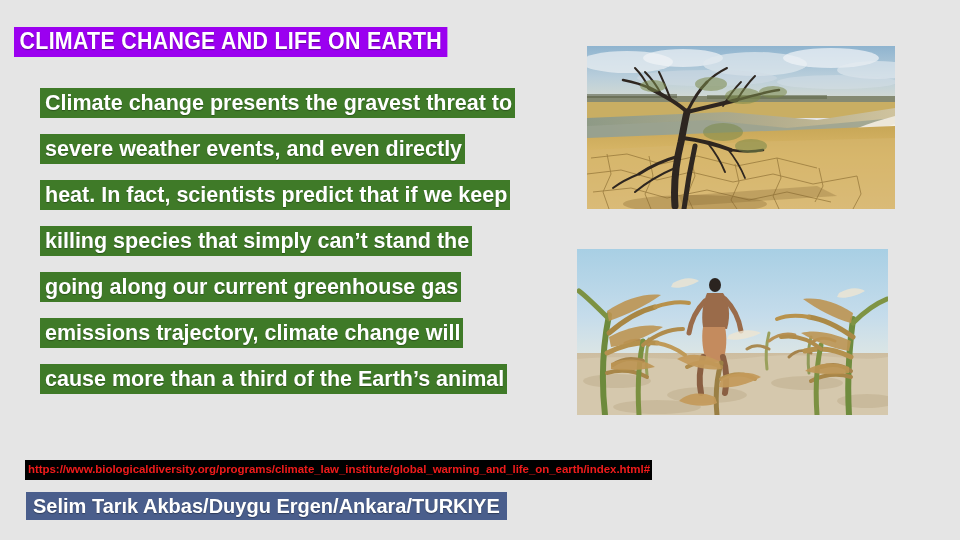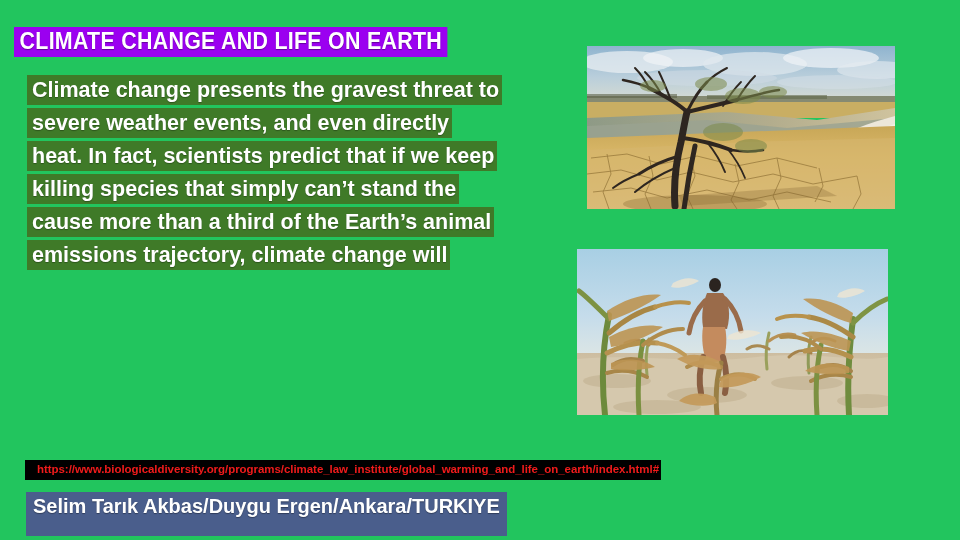--- a/index.html
+++ b/index.html
@@ -11,21 +11,21 @@
     height: 540px;
     overflow: hidden;
     background: #a54f7b;
     font-family: "Liberation Sans", sans-serif;
     position: relative;
   }
 
   .slide {
     position: absolute;
     inset: 0;
-    background: #22c55e;
+    background: #e5e5e5;
   }
 
   
   .title-row {
     position: absolute;
     left: 14px;
     top: 27px;
   }
   .title-text {
     display: inline-block;
@@ -45,21 +45,21 @@
 
   
   .body-block {
     position: absolute;
     left: 24px;
     top: 72px;
     width: 520px;
   }
   .body-line {
     display: block;
-    margin: 3px;
+    margin: 16px;
     padding: 0;
   }
   .body-line > span {
     display: inline-block;
     background: #3f7a28;
     color: #ffffff;
     font-family: "Liberation Sans", sans-serif;
     font-weight: bold;
     font-size: 21.5px;
     line-height: 30px;
@@ -76,40 +76,40 @@
   }
   .url-strip > span {
     display: inline-block;
     background: #000000;
     color: #ef1b1b;
     font-family: "Liberation Sans", sans-serif;
     font-weight: bold;
     font-size: 11.5px;
     line-height: 17px;
     letter-spacing: -0.05px;
-    padding: 1px 2px 2px 12px;
+    padding: 1px 2px 2px 3px;
     white-space: pre;
     text-align: right;
   }
 
   
   .footer-row {
     position: absolute;
     left: 26px;
     top: 492px;
   }
   .footer-row > span {
     display: inline-block;
     background: #4a5e8c;
     color: #ffffff;
     font-family: "Liberation Sans", sans-serif;
     font-weight: bold;
     font-size: 20px;
     line-height: 27px;
-    padding: 1px 7px 16px 7px;
+    padding: 1px 7px 0 7px;
     white-space: pre;
     text-shadow: 0 1px 1px rgba(0,0,0,0.35);
   }
 
   
   .photo {
     position: absolute;
     overflow: hidden;
   }
   .photo svg { display: block; }
@@ -134,22 +134,23 @@
 
   <div class="title-row">
     <span class="title-text">CLIMATE CHANGE AND LIFE ON EARTH</span>
   </div>
 
   <div class="body-block">
     <div class="body-line"><span>Climate change presents the gravest threat to</span></div>
     <div class="body-line"><span>severe weather events, and even directly</span></div>
     <div class="body-line"><span>heat. In fact, scientists predict that if we keep</span></div>
     <div class="body-line"><span>killing species that simply can’t stand the</span></div>
+    <div class="body-line"><span>going along our current greenhouse gas</span></div>
+    <div class="body-line"><span>emissions trajectory, climate change will</span></div>
     <div class="body-line"><span>cause more than a third of the Earth’s animal</span></div>
-    <div class="body-line"><span>emissions trajectory, climate change will</span></div>
   </div>
 
   <div class="url-strip">
     <span>https://www.biologicaldiversity.org/programs/climate_law_institute/global_warming_and_life_on_earth/index.html#</span>
   </div>
 
   <div class="footer-row">
     <span>Selim Tarık Akbas/Duygu Ergen/Ankara/TURKIYE</span>
   </div>
 

